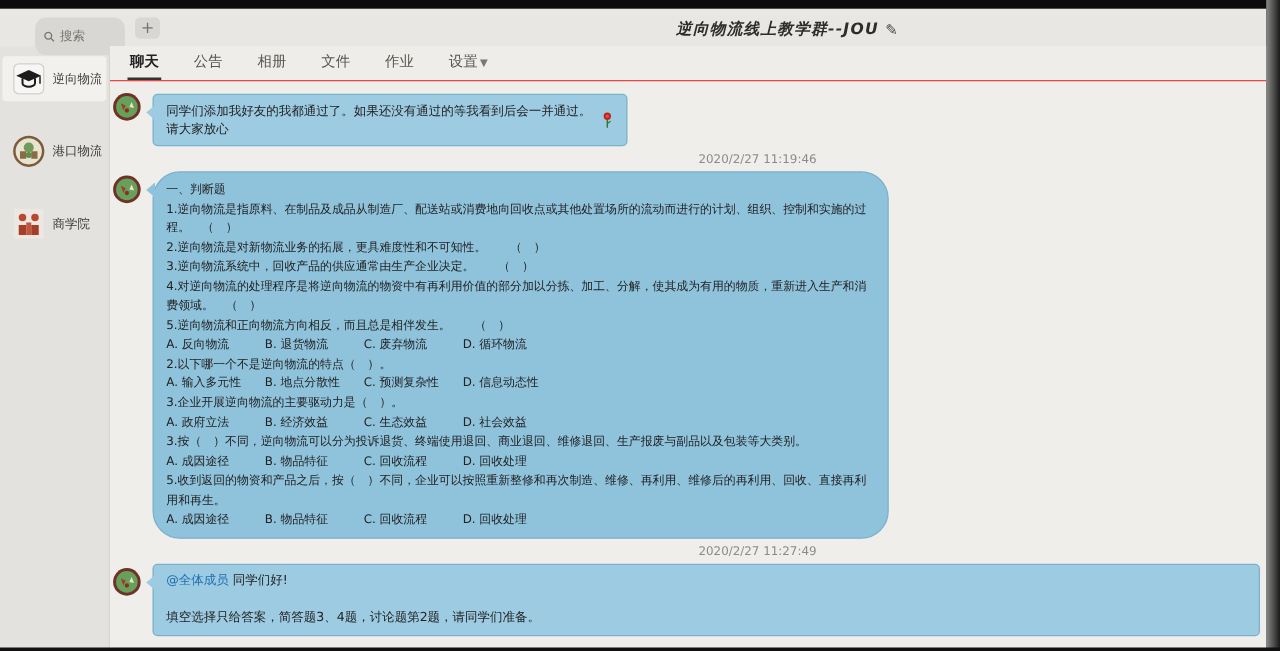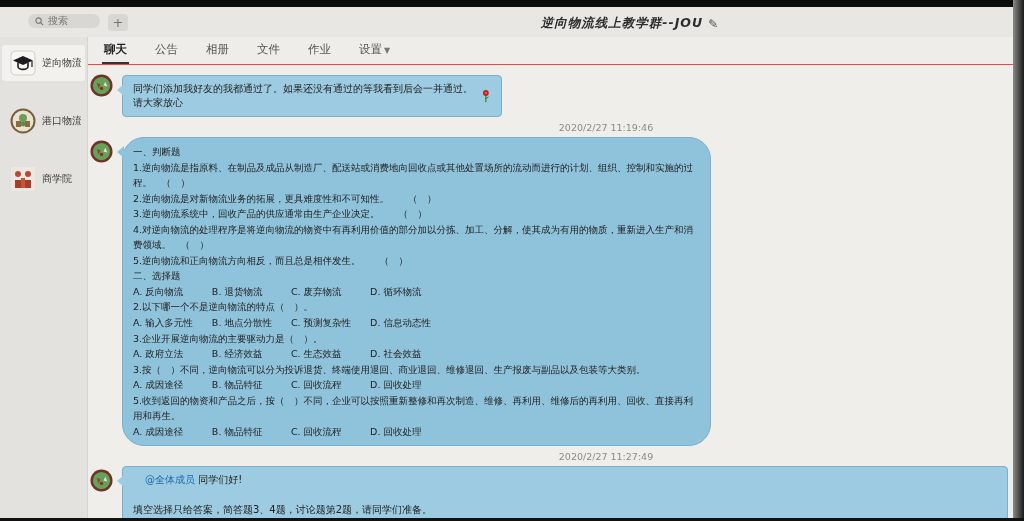--- a/index.html
+++ b/index.html
@@ -6,21 +6,21 @@
   html,body { width:1024px; height:521px; overflow:hidden; background:#0b0b0b;
     font-family:"DejaVu Sans","Liberation Sans",sans-serif; }
   .app { position:absolute; top:7px; left:0; width:1013px; height:512px;
     background:#eceae7; overflow:hidden; }
   .edge-right { position:absolute; top:0; right:0; width:11px; height:521px;
     background:linear-gradient(90deg,#8a8a88,#1a1a1a); }
   .edge-bottom { position:absolute; left:0; bottom:0; width:1024px; height:3px; background:#111; }
 
   
   .topbar { position:relative; height:30px; background:#e9e7e4; }
-  .search-box { position:absolute; left:28px; top:7px; width:72px; height:14px;
+  .search-box { position:absolute; left:28px; top:7px; width:72px; height:30px;
     background:#d9d7d3; border-radius:9px; display:flex; align-items:center; gap:4px;
     padding:0 7px; color:#77756f; font-size:10px; }
   .add-btn { position:absolute; left:108px; top:7px; width:20px; height:17px;
     background:#d9d7d3; border-radius:4px; color:#77756f; font-size:13px;
     display:flex; align-items:center; justify-content:center; }
   .win-title { position:absolute; left:630px; top:8px; transform:translateX(-50%);
     font-size:12.5px; color:#2e2d2b; font-weight:bold; letter-spacing:1px; white-space:nowrap;
     display:flex; align-items:center; gap:5px;font-style:italic; }
   .edit-ic { font-weight:normal; color:#4a4a47; font-size:12px; }
 
@@ -49,21 +49,21 @@
   .bubble { position:relative; background:#9ccbe2; border:1px solid #79b0cc;
     border-radius:4px; color:#222; padding:6px 10px; }
   .bubble::before { content:""; position:absolute; left:-6px; top:8px;
     border:6px solid transparent; border-left:none; border-right:7px solid #9ccbe2; }
   .b1 { font-size:10px; margin-top:4px; max-width:380px; display:flex; align-items:center; gap:4px; }
   .b2 { background:#8fc3dc; font-size:9.5px; line-height:15.55px; width:589px;border-radius:22px; }
   .b2::before { border-right-color:#8fc3dc; }
   .b3 { font-size:10px; line-height:14px; width:886px; }
   .ts { text-align:center; font-size:9.5px; color:#8d8b86; margin:5px 0 4px 0;
     transform:translateX(57px); }
-  .mention { color:#1f6db0;margin-left:12px; }
+  .mention { color:#1f6db0; }
   .gap-line { height:16px; }
 </style>
 </head>
 <body>
 
 <div class="app">
 
   <div class="topbar">
     <div class="search-box">
       <svg width="9" height="9" viewBox="0 0 10 10">
@@ -153,21 +153,20 @@
               <path d="M16 8l-2 4 4 1z" fill="#e8e3cf"></path>
               <circle cx="12" cy="15" r="1.8" fill="#8c2f22"></circle>
             </svg>
           <div class="bubble b2">
               <div>一、判断题</div>
               <div>1.逆向物流是指原料、在制品及成品从制造厂、配送站或消费地向回收点或其他处置场所的流动而进行的计划、组织、控制和实施的过程。　（　）</div>
               <div>2.逆向物流是对新物流业务的拓展，更具难度性和不可知性。　　（　）</div>
               <div>3.逆向物流系统中，回收产品的供应通常由生产企业决定。　　（　）</div>
               <div>4.对逆向物流的处理程序是将逆向物流的物资中有再利用价值的部分加以分拣、加工、分解，使其成为有用的物质，重新进入生产和消费领域。　（　）</div>
               <div>5.逆向物流和正向物流方向相反，而且总是相伴发生。　　（　）</div>
-              <div>二、选择题</div>
               <div>A. 反向物流　　　B. 退货物流　　　C. 废弃物流　　　D. 循环物流</div>
               <div>2.以下哪一个不是逆向物流的特点（　）。</div>
               <div>A. 输入多元性　　B. 地点分散性　　C. 预测复杂性　　D. 信息动态性</div>
               <div>3.企业开展逆向物流的主要驱动力是（　）。</div>
               <div>A. 政府立法　　　B. 经济效益　　　C. 生态效益　　　D. 社会效益</div>
               <div>3.按（　）不同，逆向物流可以分为投诉退货、终端使用退回、商业退回、维修退回、生产报废与副品以及包装等大类别。</div>
               <div>A. 成因途径　　　B. 物品特征　　　C. 回收流程　　　D. 回收处理</div>
               <div>5.收到返回的物资和产品之后，按（　）不同，企业可以按照重新整修和再次制造、维修、再利用、维修后的再利用、回收、直接再利用和再生。</div>
               <div>A. 成因途径　　　B. 物品特征　　　C. 回收流程　　　D. 回收处理</div>
             </div>

